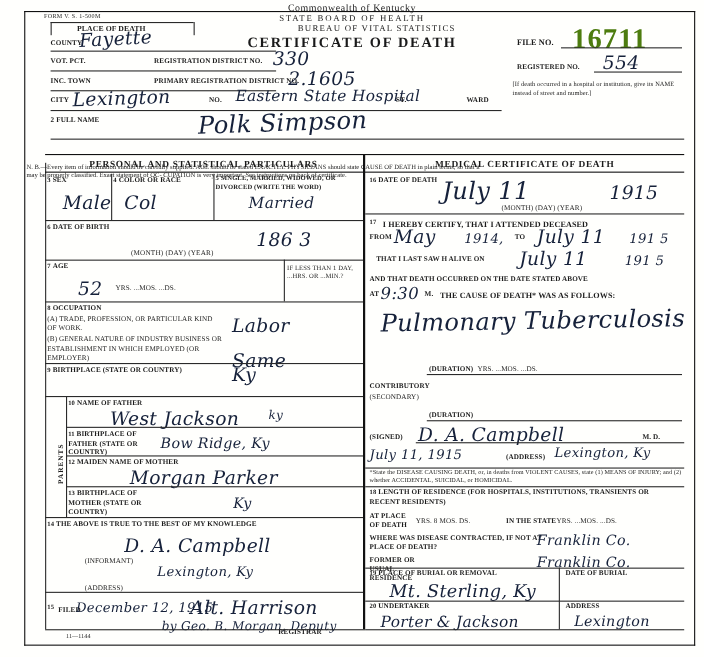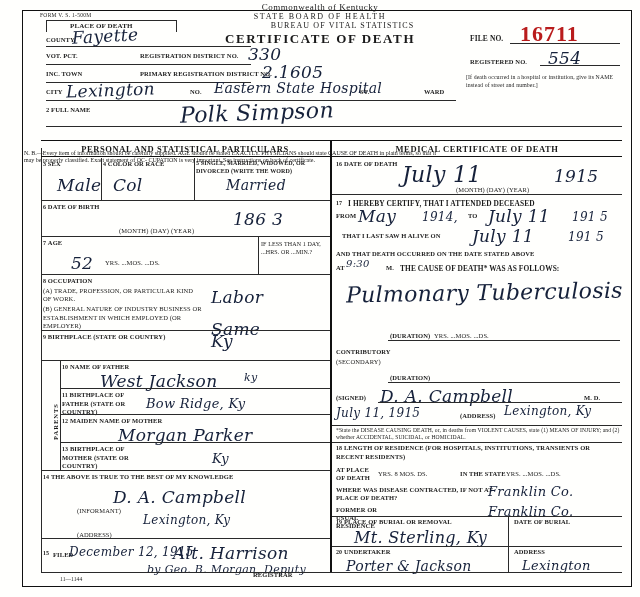--- a/index.html
+++ b/index.html
@@ -61,21 +61,21 @@
     font-size:8.5px;font-weight:bold;letter-spacing:.6px;text-align:center;
     font-family:"Liberation Serif",serif;
   }
   .fieldno{font-size:6px;font-weight:bold;}
   .vlabel{
     position:absolute;transform:rotate(-90deg);transform-origin:left top;
     font-size:6.5px;font-weight:bold;letter-spacing:1px;white-space:nowrap;
   }
   .stamp{
     font-family:"Liberation Serif",serif;
-    font-size:22px;font-weight:bold;letter-spacing:1px;color:#b91c1c;
+    font-size:26px;font-weight:bold;letter-spacing:1px;color:#4d7c0f;
   }
 </style>
 </head>
 <body>
 
 <div class="page">
 
   <div class="ln hline thick abs" style="left:22px;top:10px;width:610px;height:1px;"></div>
   <div class="ln hline thick abs" style="left:22px;top:586px;width:610px;height:1px;"></div>
   <div class="ln vline thick abs" style="left:22px;top:10px;width:1px;height:577px;"></div>
@@ -266,21 +266,21 @@
     <div class="pr prb" style="position:absolute;left:132px;top:14px;">to</div>
     <div class="hw big" style="position:absolute;left:152px;top:8px;">July 11</div>
     <div class="hw" style="position:absolute;left:236px;top:12px;font-size:12px;">191 5</div>
 
     <div class="pr prb" style="position:absolute;left:6px;top:34px;">that I last saw h   alive on</div>
     <div class="hw big" style="position:absolute;left:136px;top:28px;">July 11</div>
     <div class="hw" style="position:absolute;left:232px;top:32px;font-size:12px;">191 5</div>
 
     <div class="pr prb" style="position:absolute;left:0;top:52px;">and that death occurred on the date stated above</div>
     <div class="pr prb" style="position:absolute;left:0;top:66px;">at</div>
-    <div class="hw" style="position:absolute;left:10px;top:60px;font-size:10px;">9:30</div>
+    <div class="hw" style="position:absolute;left:10px;top:60px;font-size:15px;">9:30</div>
     <div class="pr prb" style="position:absolute;left:50px;top:66px;">m.</div>
     <div class="pr prb" style="position:absolute;left:64px;top:66px;font-size:7.4px;">The CAUSE OF DEATH* was as follows:</div>
 
     <div class="hw xl" style="position:absolute;left:10px;top:82px;transform:rotate(-1deg);">Pulmonary Tuberculosis</div>
 
     <div class="pr prb" style="position:absolute;left:54px;top:134px;">(Duration)</div>
     <div class="pr" style="position:absolute;left:98px;top:134px;">yrs. ...mos. ...ds.</div>
 
     <div class="pr prb" style="position:absolute;left:0;top:150px;">Contributory</div>
     <div class="pr" style="position:absolute;left:0;top:160px;">(SECONDARY)</div>

